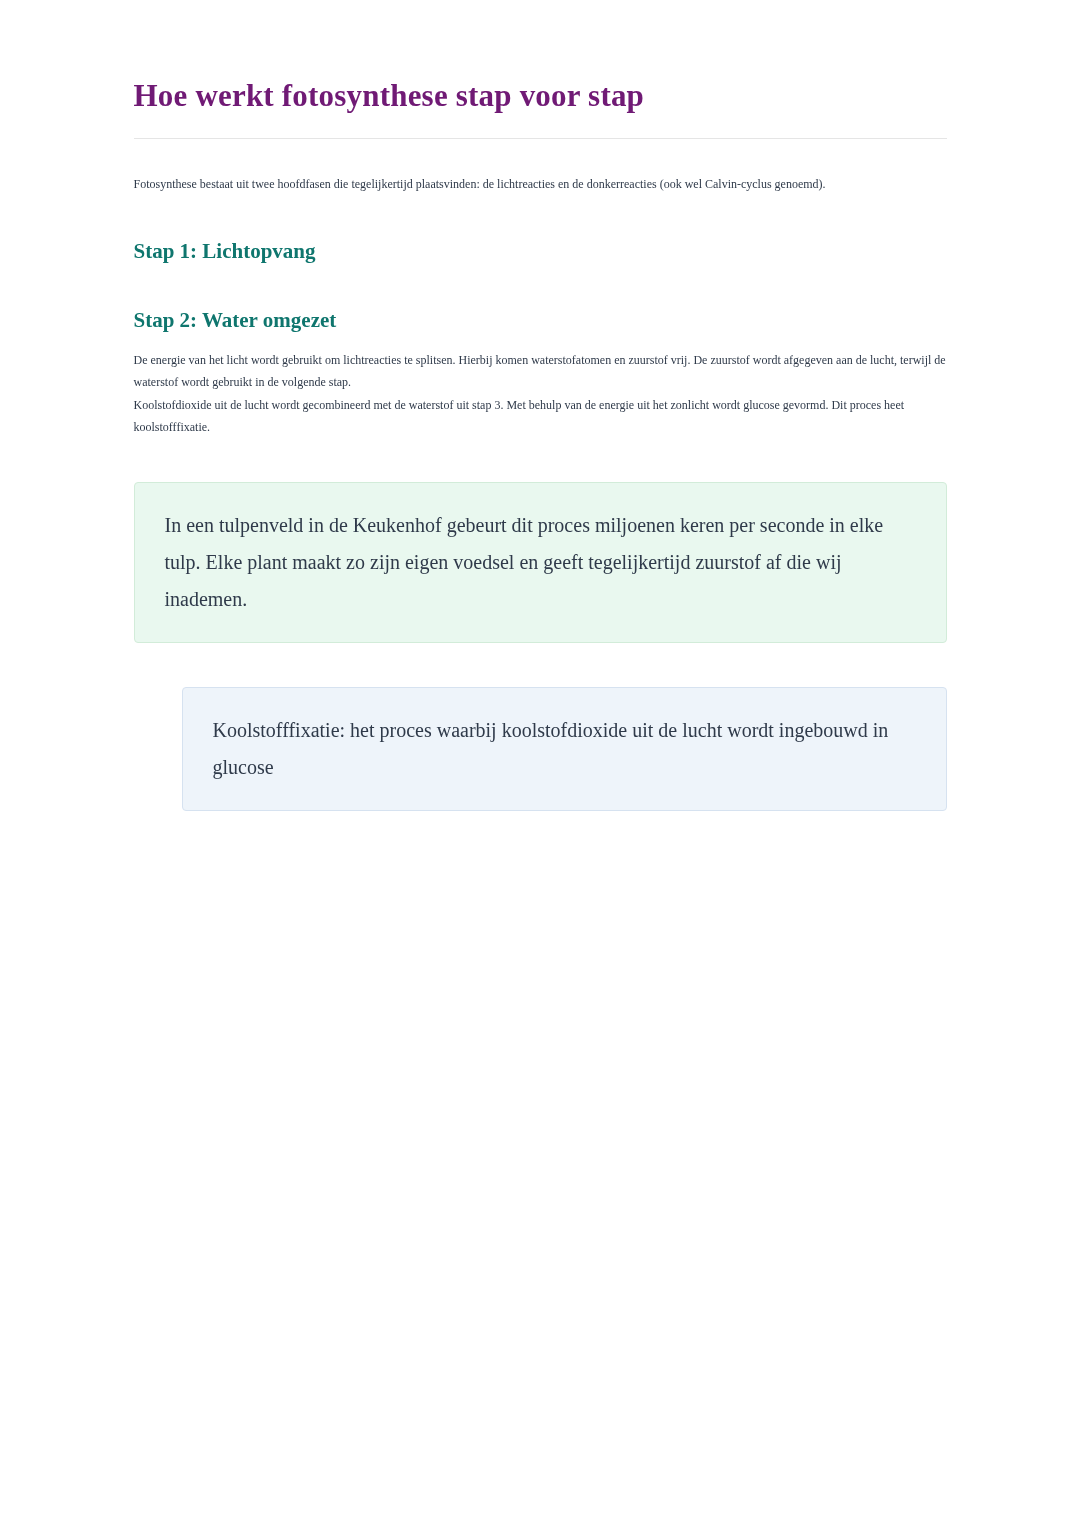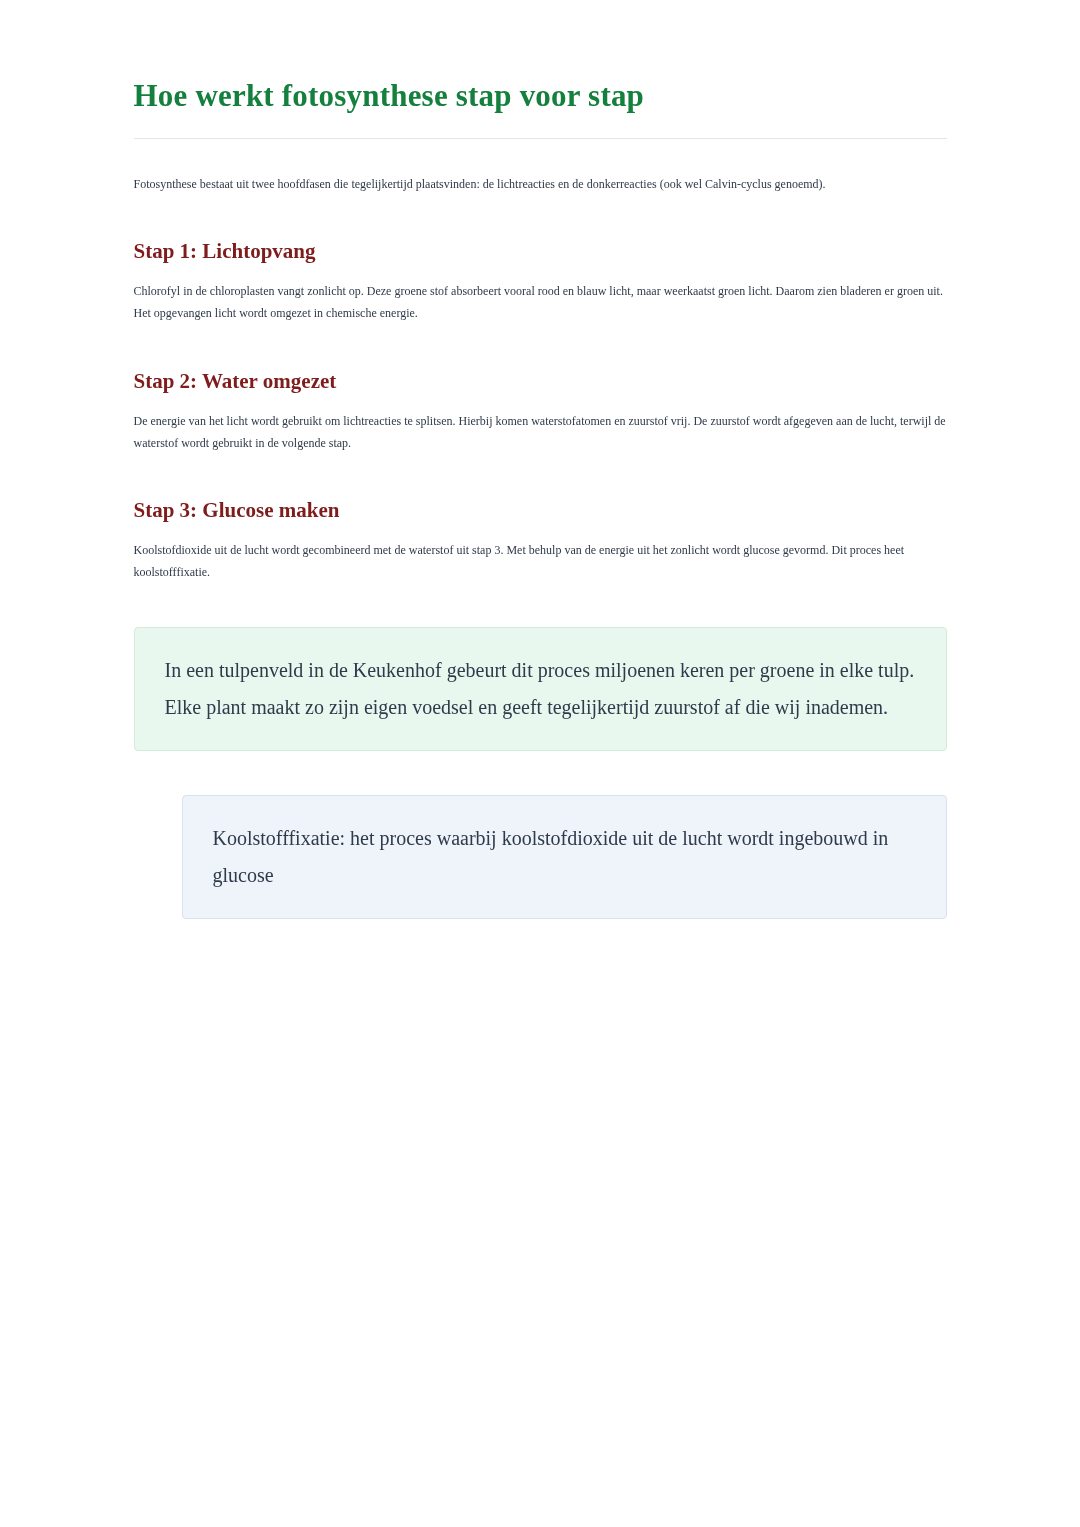--- a/index.html
+++ b/index.html
@@ -24,38 +24,38 @@
     box-sizing: border-box;
     width: 813px;
     margin: 0 auto;
     padding-top: 78px;
   }
   h1.page-title {
     margin: 0;
     padding: 0 0 24px 0;
     font-size: 31px;
     font-weight: 700;
-    color: #15803d;
+    color: #701a75;
     border-bottom: 1px solid #e5e5e5;
     letter-spacing: 0.2px;
   }
   p.body-text {
     margin: 0;
     padding: 0;
     font-size: 12px;
     line-height: 1.85;
   }
   p.intro {
     margin-top: 34px;
   }
   h2.section-heading {
     margin: 44px 0 16px 0;
     font-size: 21px;
     font-weight: 700;
-    color: #7f1d1d;
+    color: #0f766e;
   }
   .callout {
     box-sizing: border-box;
     margin-top: 44px;
     padding: 24px 30px;
     border-radius: 4px;
     font-size: 20px;
     line-height: 1.85;
   }
   .callout.green {
@@ -73,31 +73,29 @@
 
 <div class="page">
   <div class="content">
 
     <h1 class="page-title">Hoe werkt fotosynthese stap voor stap</h1>
 
     <p class="body-text intro">Fotosynthese bestaat uit twee hoofdfasen die tegelijkertijd plaatsvinden: de lichtreacties en de donkerreacties (ook wel Calvin-cyclus genoemd).</p>
 
     <section>
       <h2 class="section-heading">Stap 1: Lichtopvang</h2>
-      <p class="body-text">Chlorofyl in de chloroplasten vangt zonlicht op. Deze groene stof absorbeert vooral rood en blauw licht, maar weerkaatst groen licht. Daarom zien bladeren er groen uit. Het opgevangen licht wordt omgezet in chemische energie.</p>
     </section>
 
     <section>
       <h2 class="section-heading">Stap 2: Water omgezet</h2>
       <p class="body-text">De energie van het licht wordt gebruikt om lichtreacties te splitsen. Hierbij komen waterstofatomen en zuurstof vrij. De zuurstof wordt afgegeven aan de lucht, terwijl de waterstof wordt gebruikt in de volgende stap.</p>
     </section>
 
     <section>
-      <h2 class="section-heading">Stap 3: Glucose maken</h2>
       <p class="body-text">Koolstofdioxide uit de lucht wordt gecombineerd met de waterstof uit stap 3. Met behulp van de energie uit het zonlicht wordt glucose gevormd. Dit proces heet koolstofffixatie.</p>
     </section>
 
-    <div class="callout green">In een tulpenveld in de Keukenhof gebeurt dit proces miljoenen keren per groene in elke tulp. Elke plant maakt zo zijn eigen voedsel en geeft tegelijkertijd zuurstof af die wij inademen.</div>
+    <div class="callout green">In een tulpenveld in de Keukenhof gebeurt dit proces miljoenen keren per seconde in elke tulp. Elke plant maakt zo zijn eigen voedsel en geeft tegelijkertijd zuurstof af die wij inademen.</div>
 
     <div class="callout blue">Koolstofffixatie: het proces waarbij koolstofdioxide uit de lucht wordt ingebouwd in glucose</div>
 
   </div>
 </div>
 
 </body></html>

